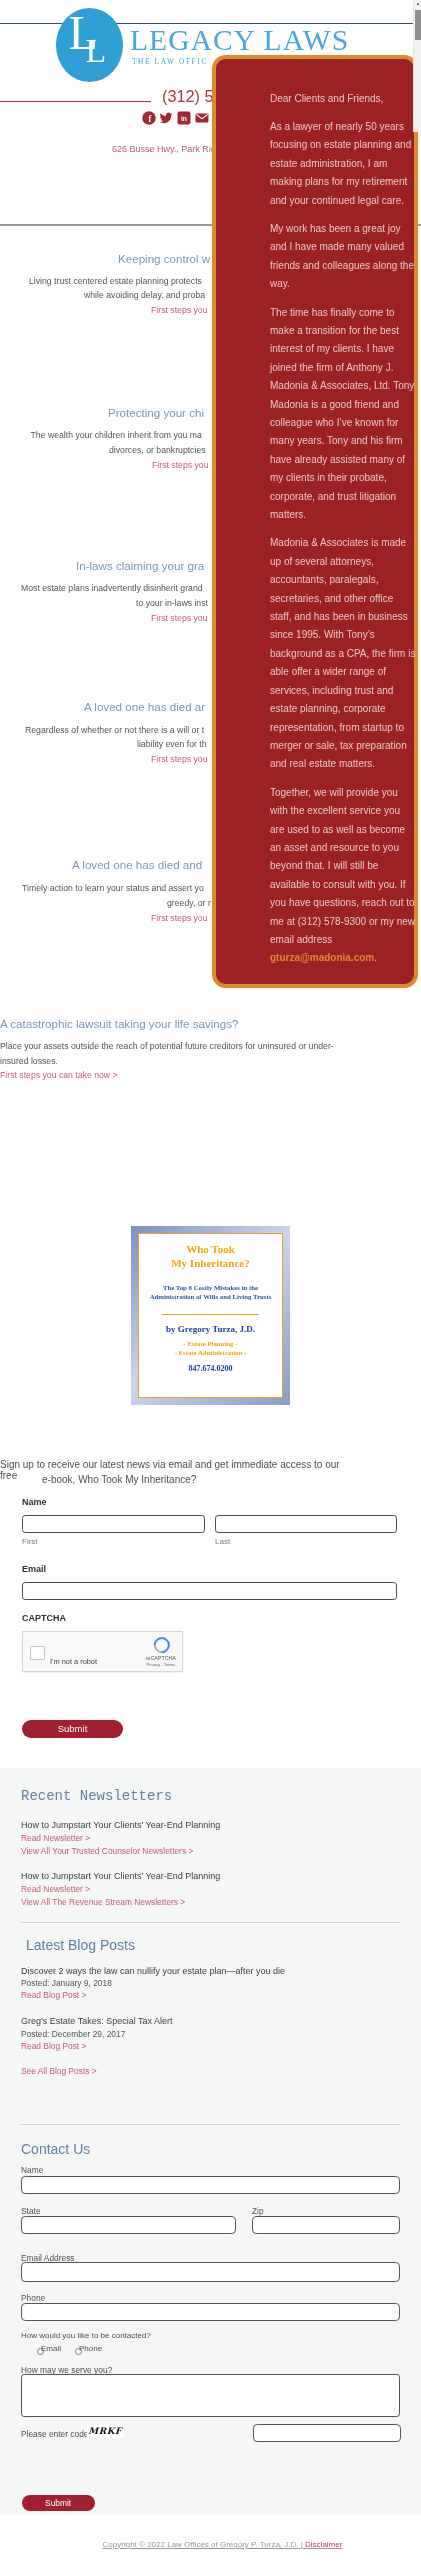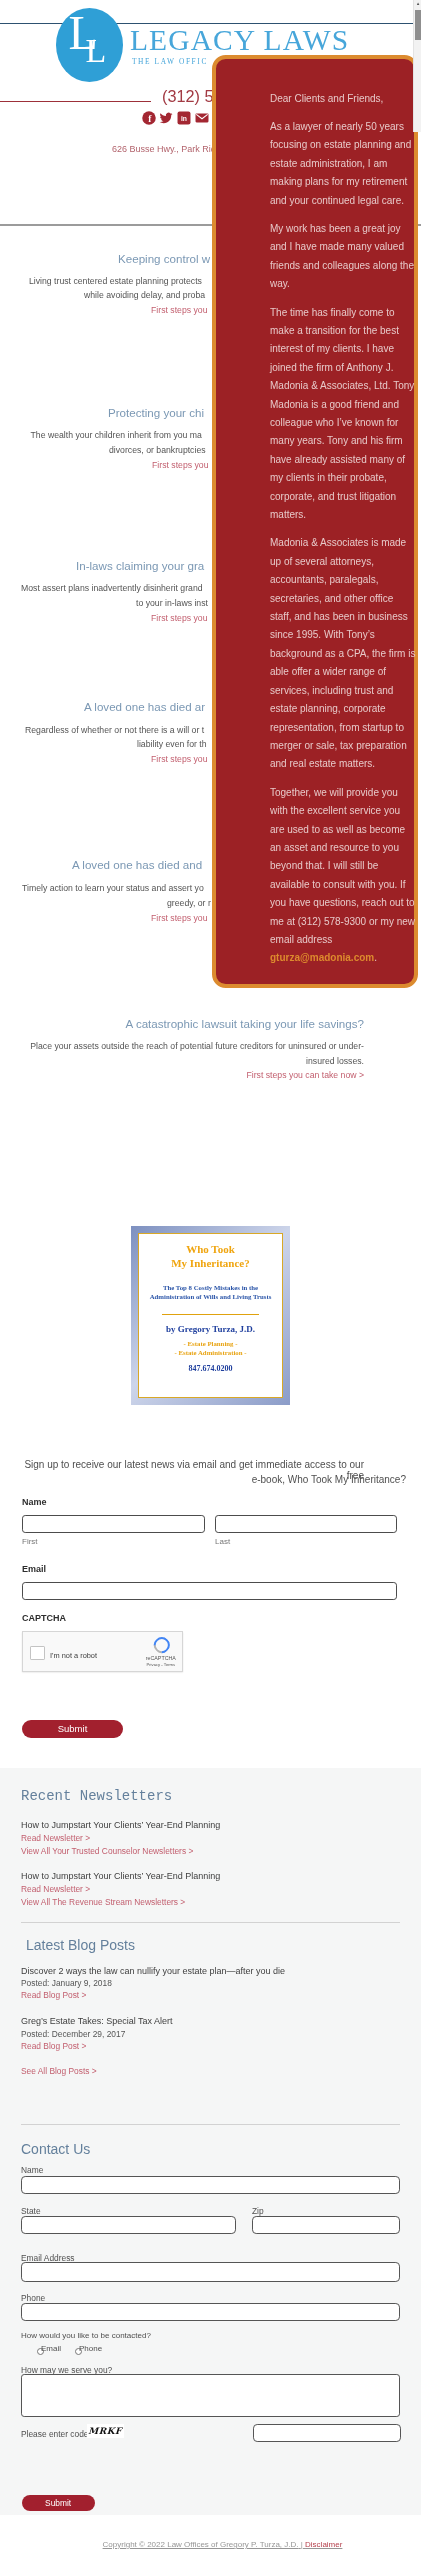--- a/index.html
+++ b/index.html
@@ -15,21 +15,21 @@
   .brand-sub{left:132px;top:57px;font-family:"Liberation Serif",serif;font-size:7.4px;letter-spacing:1.6px;color:#47a6da;}
   .red-rule{left:0;top:101px;width:151px;height:1.1px;background:#9d3039;}
   .phone{left:162px;top:87px;font-size:16.3px;font-weight:300;color:#a23a43;}
   .social{top:111px;width:14px;height:14px;}
   .address{left:112px;top:144px;font-size:9px;font-weight:300;color:#b2636c;}
   .gray-bar{left:0;top:224px;width:421px;height:2.1px;background:#9b9b9b;}
   
   .sec-h{font-size:11.6px;color:#7b98b4;font-weight:300;white-space:nowrap;text-align:center;}
   .sec-t{font-size:8.7px;color:#545454;font-weight:300;white-space:nowrap;}
   .sec-link{font-size:8.7px;color:#c25e6e;font-weight:300;white-space:nowrap;text-decoration:none;cursor:pointer;}
-  .center{left:16px;width:348px;text-align:right;}
+  .center{left:0;width:348px;text-align:left;}
   
   .modal{left:212px;top:55px;width:206px;height:933px;box-sizing:border-box;background:#9c2125;
          border:4.2px solid #dc8b2f;border-radius:13.7px;padding:30.5px 26px;z-index:40;}
   .modal p{margin:0 0 10px 0;width:146px;font-size:10px;line-height:18.4px;font-weight:300;color:#e7c9c9;padding-left:28px;}
   .modal a{color:#dd8a2e;font-weight:bold;text-decoration:none;cursor:pointer;}
   
   .book{left:131px;top:1226px;width:159px;height:179px;background:linear-gradient(135deg,#7d90c0 0%,#cdd5ea 48%,#8b9cc8 100%);}
   .book-inner{position:absolute;left:7.4px;top:7.4px;right:7.4px;bottom:7.4px;background:#fff;border:1.1px solid #d9a826;text-align:center;}
   .bk-title{font-family:"Liberation Serif",serif;font-weight:bold;font-size:11px;color:#f0a50f;line-height:14.7px;}
   .bk-sub{font-family:"Liberation Serif",serif;font-weight:bold;font-size:6.8px;color:#2b55a8;line-height:9.5px;}
@@ -37,21 +37,21 @@
   .bk-author{font-family:"Liberation Serif",serif;font-weight:bold;font-size:9px;color:#1f3f9e;}
   .bk-tag{font-family:"Liberation Serif",serif;font-weight:bold;font-size:6.8px;color:#e8a414;line-height:9px;}
   .bk-phone{font-family:"Liberation Serif",serif;font-weight:bold;font-size:8px;color:#1f3f9e;}
   
   .intro{font-size:10px;color:#4f4f4f;font-weight:300;}
   .label-b{font-size:9px;font-weight:bold;color:#2e2e2e;}
   .sublabel{font-size:8px;color:#777;font-weight:300;}
   .input{background:#fff;border:0.8px solid #4c4c4c;border-radius:3.2px;height:18px;box-sizing:border-box;padding:0 4.2px;font-size:8px;}
   .recaptcha{left:22px;top:1631px;width:161px;height:41px;background:#f9f9f9;border:0.5px solid #d6d6d6;box-shadow:0 0.5px 1.6px rgba(0,0,0,.12);box-sizing:border-box;}
   .rc-check{position:absolute;left:7.4px;top:13.7px;width:12.6px;height:12.6px;background:#fff;border:1.1px solid #c3c3c3;border-radius:1.1px;cursor:pointer;}
-  .rc-label{position:absolute;left:27px;top:19px;font-size:7.4px;color:#3c3c3c;}
+  .rc-label{position:absolute;left:27px;top:25px;font-size:7.4px;color:#3c3c3c;}
   .rc-logo{position:absolute;right:12.6px;top:4.7px;width:11.6px;height:11.6px;border-radius:50%;
            border:2.1px solid #4285f4;border-bottom-color:#b5b5b5;transform:rotate(45deg);}
   .rc-brand{position:absolute;right:4.2px;top:23px;width:34px;text-align:center;font-size:5.3px;color:#555;}
   .rc-links{position:absolute;right:4.2px;top:30px;width:34px;text-align:center;font-size:4.2px;color:#555;}
   .btn{background:#a2202e;border-radius:9.5px;color:#fff;text-align:center;font-weight:300;cursor:pointer;margin-top:28px;}
   
   .gray-section{left:0;top:1768px;width:421px;height:747px;background:#f5f6f6;}
   .h2{font-size:14px;color:#64809c;font-weight:300;}
   .item-t{font-size:9px;color:#3f3f3f;}
   .item-sub{font-size:8.4px;color:#555;font-weight:300;}
@@ -119,21 +119,21 @@
   <div class="abs sec-t" style="left:29px;top:276px;">Living trust centered estate planning protects</div>
   <div class="abs sec-t" style="left:84px;top:290px;">while avoiding delay, and proba</div>
   <a class="abs sec-link" style="left:151px;top:305px;">First steps you</a>
 
   <div class="abs sec-h" style="left:108px;top:406px;">Protecting your chi</div>
   <div class="abs sec-t" style="left:30.5px;top:430px;">The wealth your children inherit from you ma</div>
   <div class="abs sec-t" style="left:109px;top:445px;">divorces, or bankruptcies</div>
   <a class="abs sec-link" style="left:152px;top:460px;">First steps you</a>
 
   <div class="abs sec-h" style="left:76px;top:559px;">In-laws claiming your gra</div>
-  <div class="abs sec-t" style="left:21px;top:583px;">Most assert plans inadvertently disinherit grand</div>
+  <div class="abs sec-t" style="left:21px;top:583px;">Most estate plans inadvertently disinherit grand</div>
   <div class="abs sec-t" style="left:136px;top:598px;">to your in-laws inst</div>
   <a class="abs sec-link" style="left:151px;top:613px;">First steps you</a>
 
   <div class="abs sec-h" style="left:84px;top:700px;">A loved one has died ar</div>
   <div class="abs sec-t" style="left:25px;top:725px;">Regardless of whether or not there is a will or t</div>
   <div class="abs sec-t" style="left:137px;top:739px;">liability even for th</div>
   <a class="abs sec-link" style="left:151px;top:754px;">First steps you</a>
 
   <div class="abs sec-h" style="left:72px;top:858px;">A loved one has died and</div>
   <div class="abs sec-t" style="left:22px;top:883px;">Timely action to learn your status and assert yo</div>

